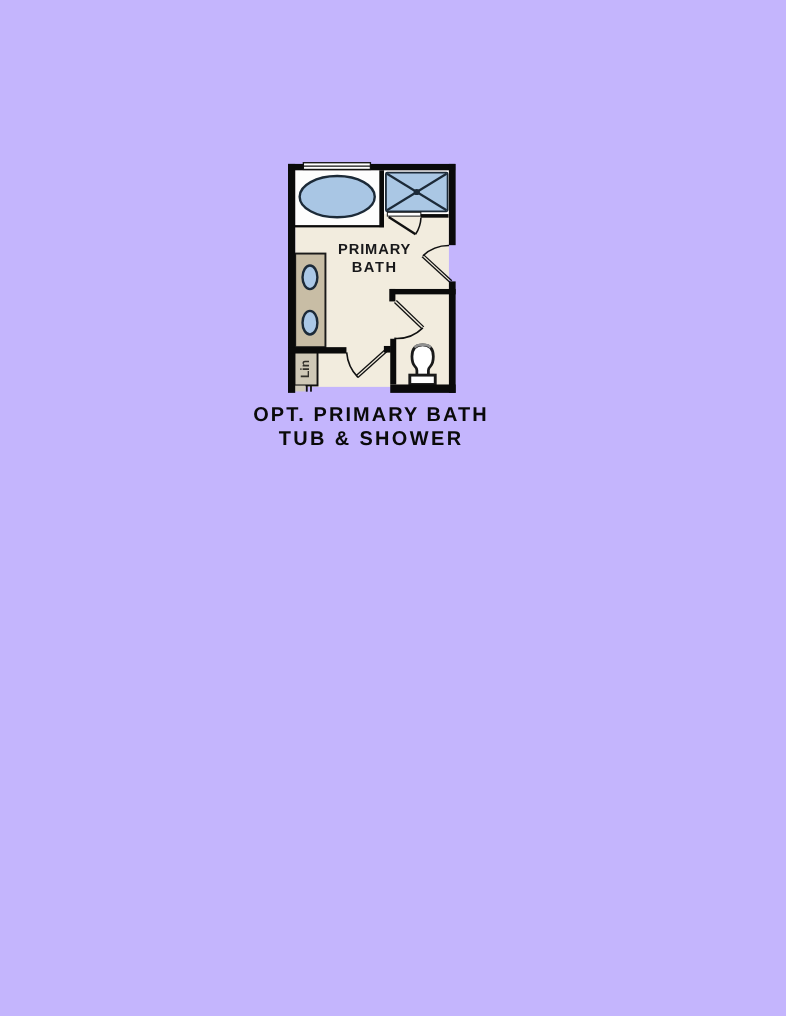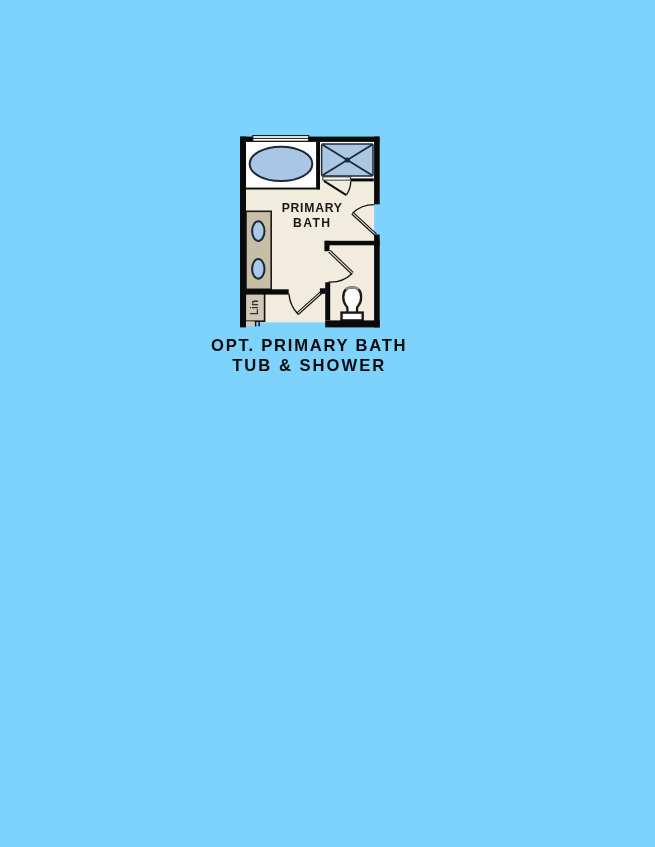--- a/index.html
+++ b/index.html
@@ -1,16 +1,16 @@
 <!DOCTYPE html>
 <html><head>
 <meta charset="utf-8">
 <style>
 html,body{margin:0;padding:0;background:#ffffff;}
-#page{position:relative;width:655px;height:847px;background:#7dd3fc;font-family:"Liberation Sans",sans-serif;}
+#page{position:relative;width:655px;height:847px;background:#c4b5fd;font-family:"Liberation Sans",sans-serif;}
 </style>
 </head>
 <body>
 <div id="page">
 <svg width="655" height="847" viewBox="0 0 655 847">
 
 <rect x="246" y="141.9" width="128.1" height="180.5" fill="#f2ecde"></rect>
 
 <rect x="246.4" y="141.9" width="71.4" height="45.7" fill="#fdfdfd"></rect>
 

